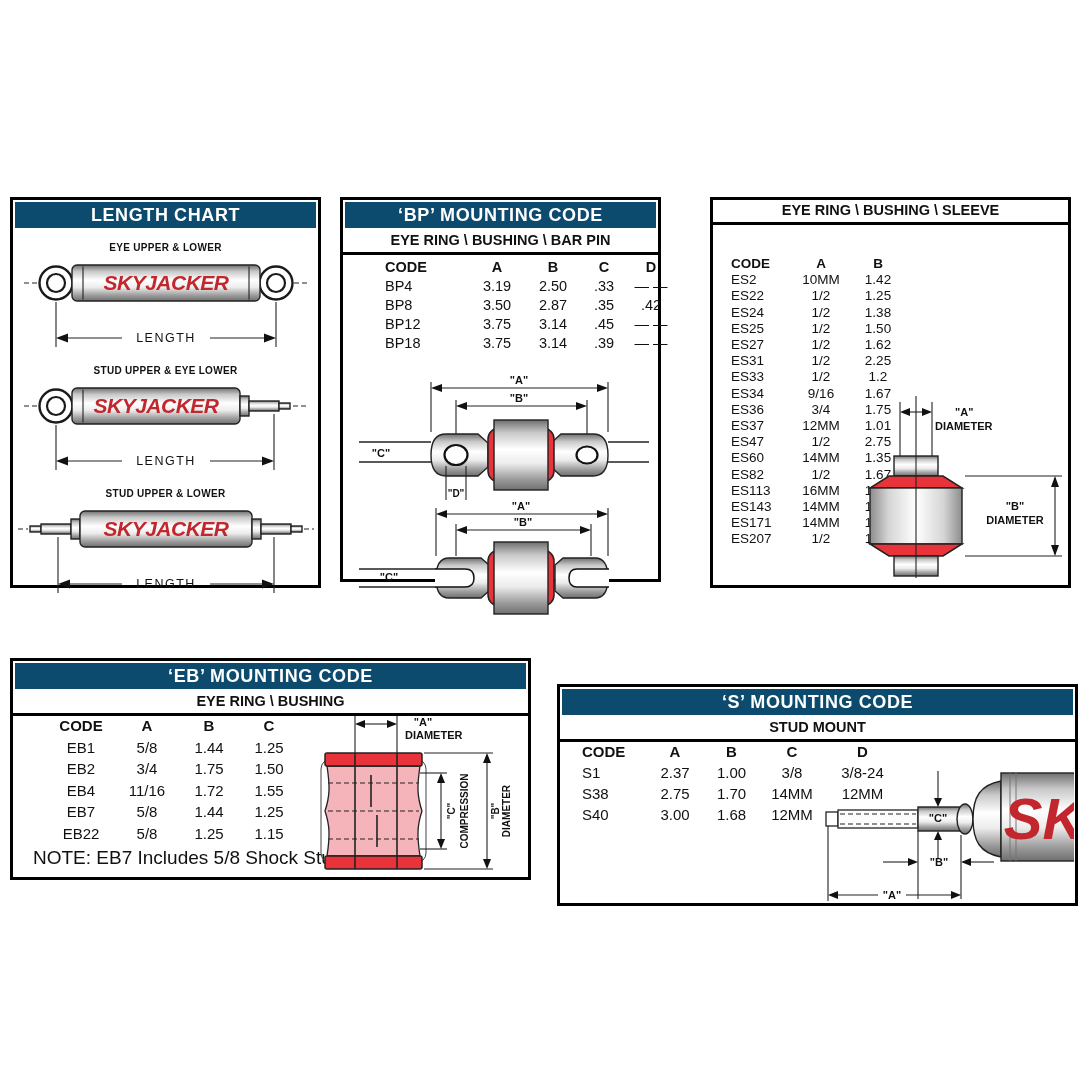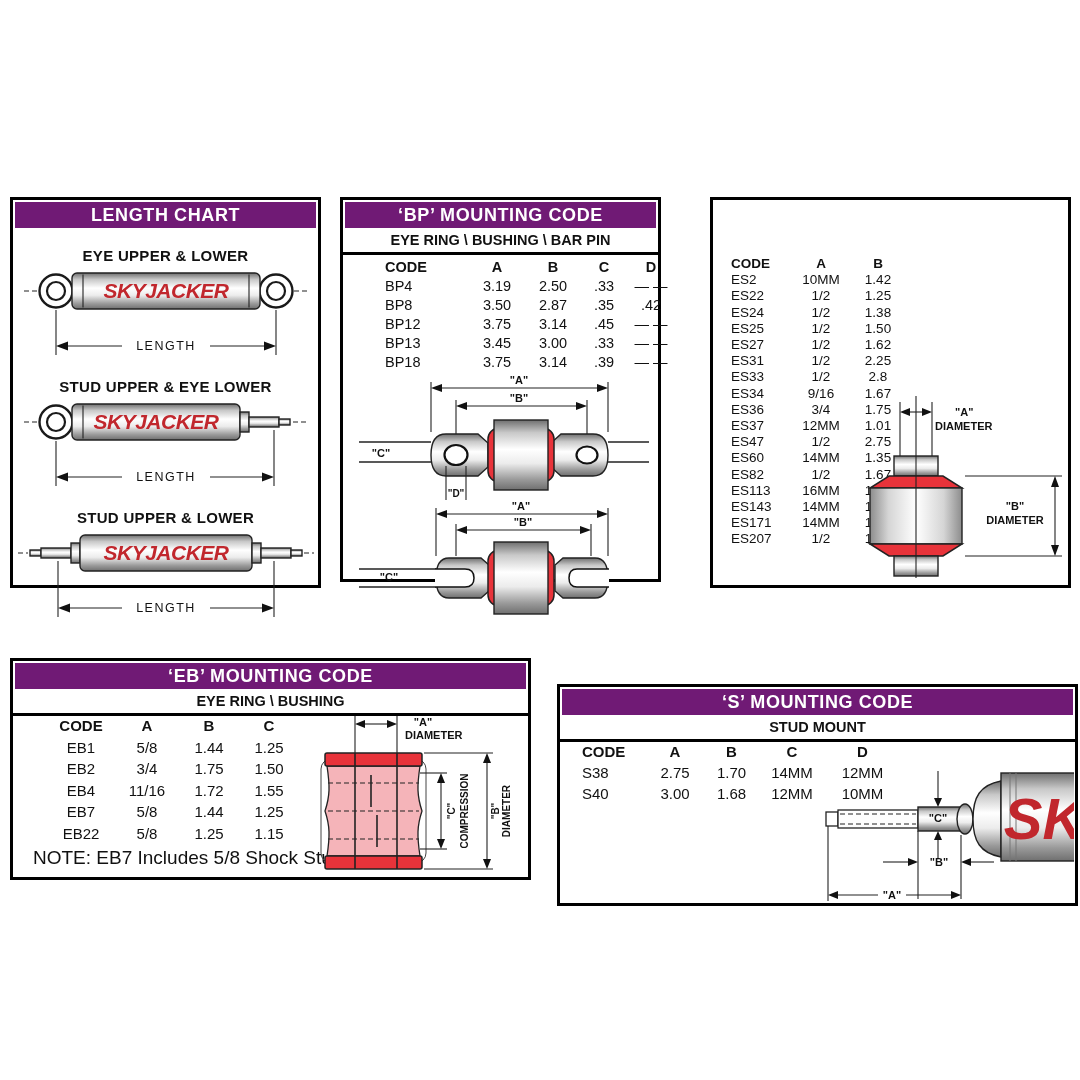--- a/index.html
+++ b/index.html
@@ -8,21 +8,21 @@
     font-family:"Liberation Sans","DejaVu Sans",sans-serif; color:#111;
   }
   .panel { position:absolute; border:3px solid #000; background:#fff; box-sizing:border-box; }
   #panel-length { left:10px;  top:197px; width:311px; height:391px; }
   #panel-bp     { left:340px; top:197px; width:321px; height:385px; }
   #panel-es     { left:710px; top:197px; width:361px; height:391px; }
   #panel-eb     { left:10px;  top:658px; width:521px; height:222px; }
   #panel-s      { left:557px; top:684px; width:521px; height:222px; }
 
   .panel-hdr {
-    margin:2px; background:#701a75; color:#fff; font-weight:bold;
+    margin:2px; background:#0c4a6e; color:#fff; font-weight:bold;
     text-align:center; font-size:18px; line-height:26px; letter-spacing:.6px;
   }
   .panel-sub {
     text-align:center; font-weight:bold; font-size:14.5px;
     padding:2px 0 4px; border-bottom:3px solid #000;
   }
 
   
   table.spec { border-collapse:collapse; position:absolute; table-layout:fixed; }
   table.spec th { font-weight:bold; }
@@ -54,21 +54,21 @@
   .s-table th:first-child, .s-table td:first-child { text-align:left; padding-left:6px; width:64px; }
   .s-table th:nth-child(2), .s-table td:nth-child(2) { width:58px; }
   .s-table th:nth-child(3), .s-table td:nth-child(3) { width:55px; }
   .s-table th:nth-child(4), .s-table td:nth-child(4) { width:66px; }
   .s-table th:nth-child(5), .s-table td:nth-child(5) { width:75px; }
 
   .eb-note { position:absolute; left:20px; top:186px; font-size:19px; }
 
   
   .len-body { display:flex; flex-direction:column; align-items:center; }
-  .len-title { font-weight:bold; font-size:15px; margin-top:16px; line-height:19px; letter-spacing:.3px; }
+  .len-title { font-weight:bold; font-size:10px; margin-top:8px; line-height:19px; letter-spacing:.3px; }
   .shock-svg { width:300px; height:96px; display:block; }
 
   
   .met   { fill:url(#metV); stroke:#222; stroke-width:1.4; }
   .metH  { fill:url(#metH); stroke:#222; stroke-width:1.4; }
   .eyeO  { fill:#fff; stroke:#1a1a1a; stroke-width:2.4; }
   .eyeI  { fill:none; stroke:#1a1a1a; stroke-width:2.2; }
   .thin  { stroke:#222; stroke-width:1.1; fill:none; }
   .thin2 { stroke:#222; stroke-width:1.6; fill:none; }
   .dash  { stroke:#222; stroke-width:1.2; fill:none; stroke-dasharray:5 3; }
@@ -206,27 +206,20 @@
           <td>.42</td>
         </tr>
         <tr>
           <td>BP12</td>
           <td>3.75</td>
           <td>3.14</td>
           <td>.45</td>
           <td>— —</td>
         </tr>
         <tr>
-          <td>BP13</td>
-          <td>3.45</td>
-          <td>3.00</td>
-          <td>.33</td>
-          <td>— —</td>
-        </tr>
-        <tr>
           <td>BP18</td>
           <td>3.75</td>
           <td>3.14</td>
           <td>.39</td>
           <td>— —</td>
         </tr>
       </tbody>
   </table>
 
   <svg class="abs-svg" style="left:8px; top:172px;" width="300" height="135" viewBox="0 0 300 135">
@@ -288,20 +281,21 @@
     <path d="M84,69 L114,69 Q123,69 123,78 Q123,87 114,87 L84,87" fill="#fff" stroke="#111" stroke-width="1.5"></path>
     <path class="met" d="M212,58 L244,58 Q257,58 257,78 Q257,98 244,98 L212,98 L204,91 L204,65 Z"></path>
     <path d="M258,69 L226,69 Q218,69 218,78 Q218,87 226,87 L258,87" fill="#fff" stroke="#111" stroke-width="1.5"></path>
 
     <rect class="red" x="137" y="50" width="66" height="56" rx="11"></rect>
     <rect class="met" x="143" y="42" width="54" height="72"></rect>
   </svg>
 </section>
 
 <section class="panel" id="panel-es">
+  <div class="panel-sub">EYE RING \ BUSHING \ SLEEVE</div>
 
   <table class="spec es-table">
     <thead>
         <tr>
           <th>CODE</th>
           <th>A</th>
           <th>B</th>
         </tr>
       </thead>
     <tbody>
@@ -331,21 +325,21 @@
           <td>1.62</td>
         </tr>
         <tr>
           <td>ES31</td>
           <td>1/2</td>
           <td>2.25</td>
         </tr>
         <tr>
           <td>ES33</td>
           <td>1/2</td>
-          <td>2.8</td>
+          <td>1.2</td>
         </tr>
         <tr>
           <td>ES34</td>
           <td>9/16</td>
           <td>1.67</td>
         </tr>
         <tr>
           <td>ES36</td>
           <td>3/4</td>
           <td>1.75</td>
@@ -517,20 +511,27 @@
         <tr>
           <th>CODE</th>
           <th>A</th>
           <th>B</th>
           <th>C</th>
           <th>D</th>
         </tr>
       </thead>
     <tbody>
         <tr>
+          <td>S1</td>
+          <td>2.37</td>
+          <td>1.00</td>
+          <td>3/8</td>
+          <td>3/8-24</td>
+        </tr>
+        <tr>
           <td>S38</td>
           <td>2.75</td>
           <td>1.70</td>
           <td>14MM</td>
           <td>12MM</td>
         </tr>
         <tr>
           <td>S40</td>
           <td>3.00</td>
           <td>1.68</td>

